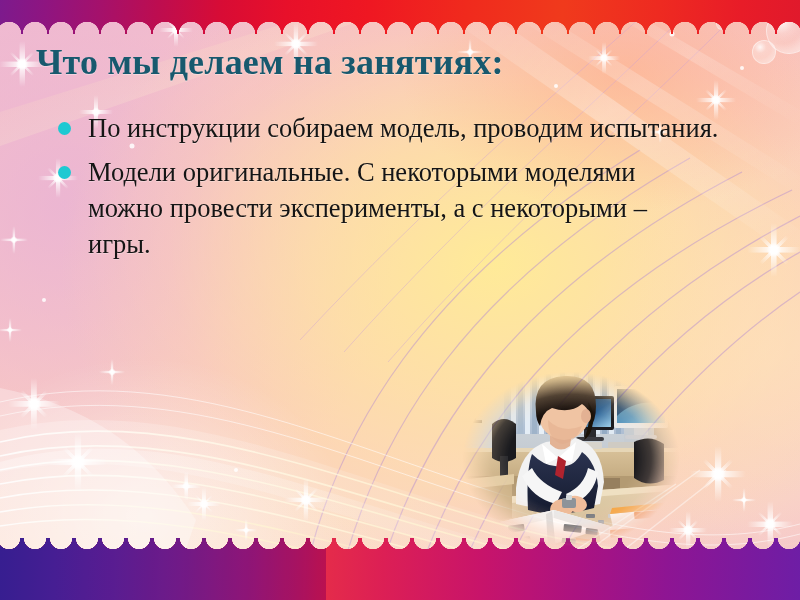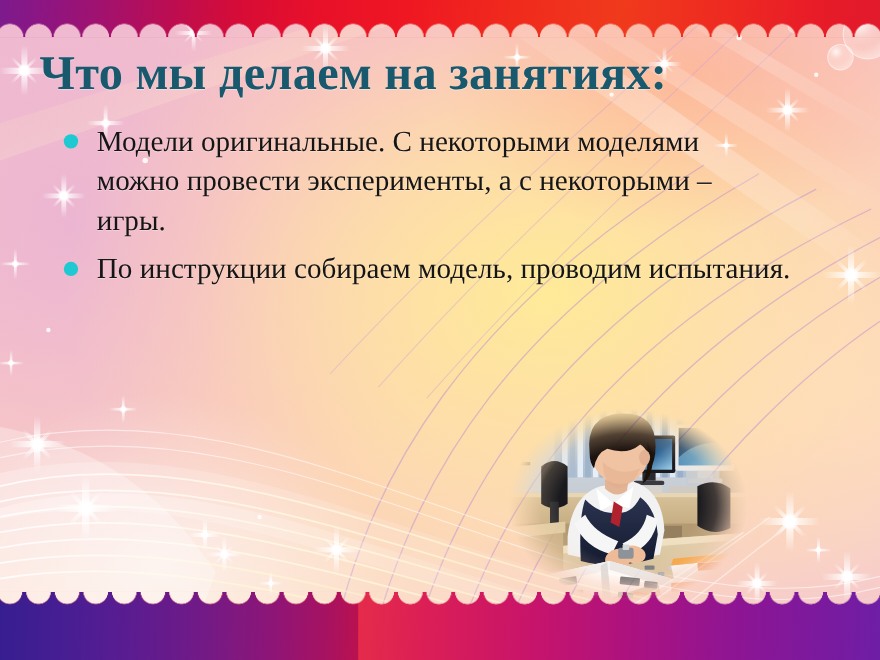--- a/index.html
+++ b/index.html
@@ -141,21 +141,21 @@
   
   .content { position: absolute; inset: 0; }
 
   .slide-title {
     position: absolute;
     left: 36px;
     top: 44px;
     width: 740px;
     font-family: "Liberation Serif", "DejaVu Serif", serif;
     font-weight: bold;
-    font-size: 44px;
+    font-size: 36px;
     line-height: 1.05;
     color: #18596e;
     letter-spacing: 0.2px;
     text-shadow: 0 1px 0 rgba(255,255,255,0.35);
     white-space: nowrap;
   }
 
   .bullets {
     position: absolute;
     left: 52px;
@@ -419,27 +419,27 @@
 
   <div class="band-top"></div>
   <div class="band-bottom"></div>
   <div class="band-bottom-left"></div>
 
   <div class="content">
 
     <div class="slide-title">Что мы делаем на занятиях:</div>
 
     <ul class="bullets">
+      <li class="bullet-item b2">
+        <span class="bullet-marker"></span>
+        <span>По инструкции собираем модель, проводим испытания.</span>
+      </li>
       <li class="bullet-item b3">
         <span class="bullet-marker"></span>
         <span>Модели  оригинальные. С некоторыми моделями можно провести эксперименты, а с некоторыми – игры.</span>
-      </li>
-      <li class="bullet-item b2">
-        <span class="bullet-marker"></span>
-        <span>По инструкции собираем модель, проводим испытания.</span>
       </li>
     </ul>
 
     <div class="photo-wrap">
       <svg width="226" height="182" viewBox="0 0 226 182">
         <defs>
           <linearGradient id="wallG" x1="0" y1="0" x2="0" y2="1">
             <stop offset="0%" stop-color="#d8dee4"></stop>
             <stop offset="100%" stop-color="#c2c9d0"></stop>
           </linearGradient>

